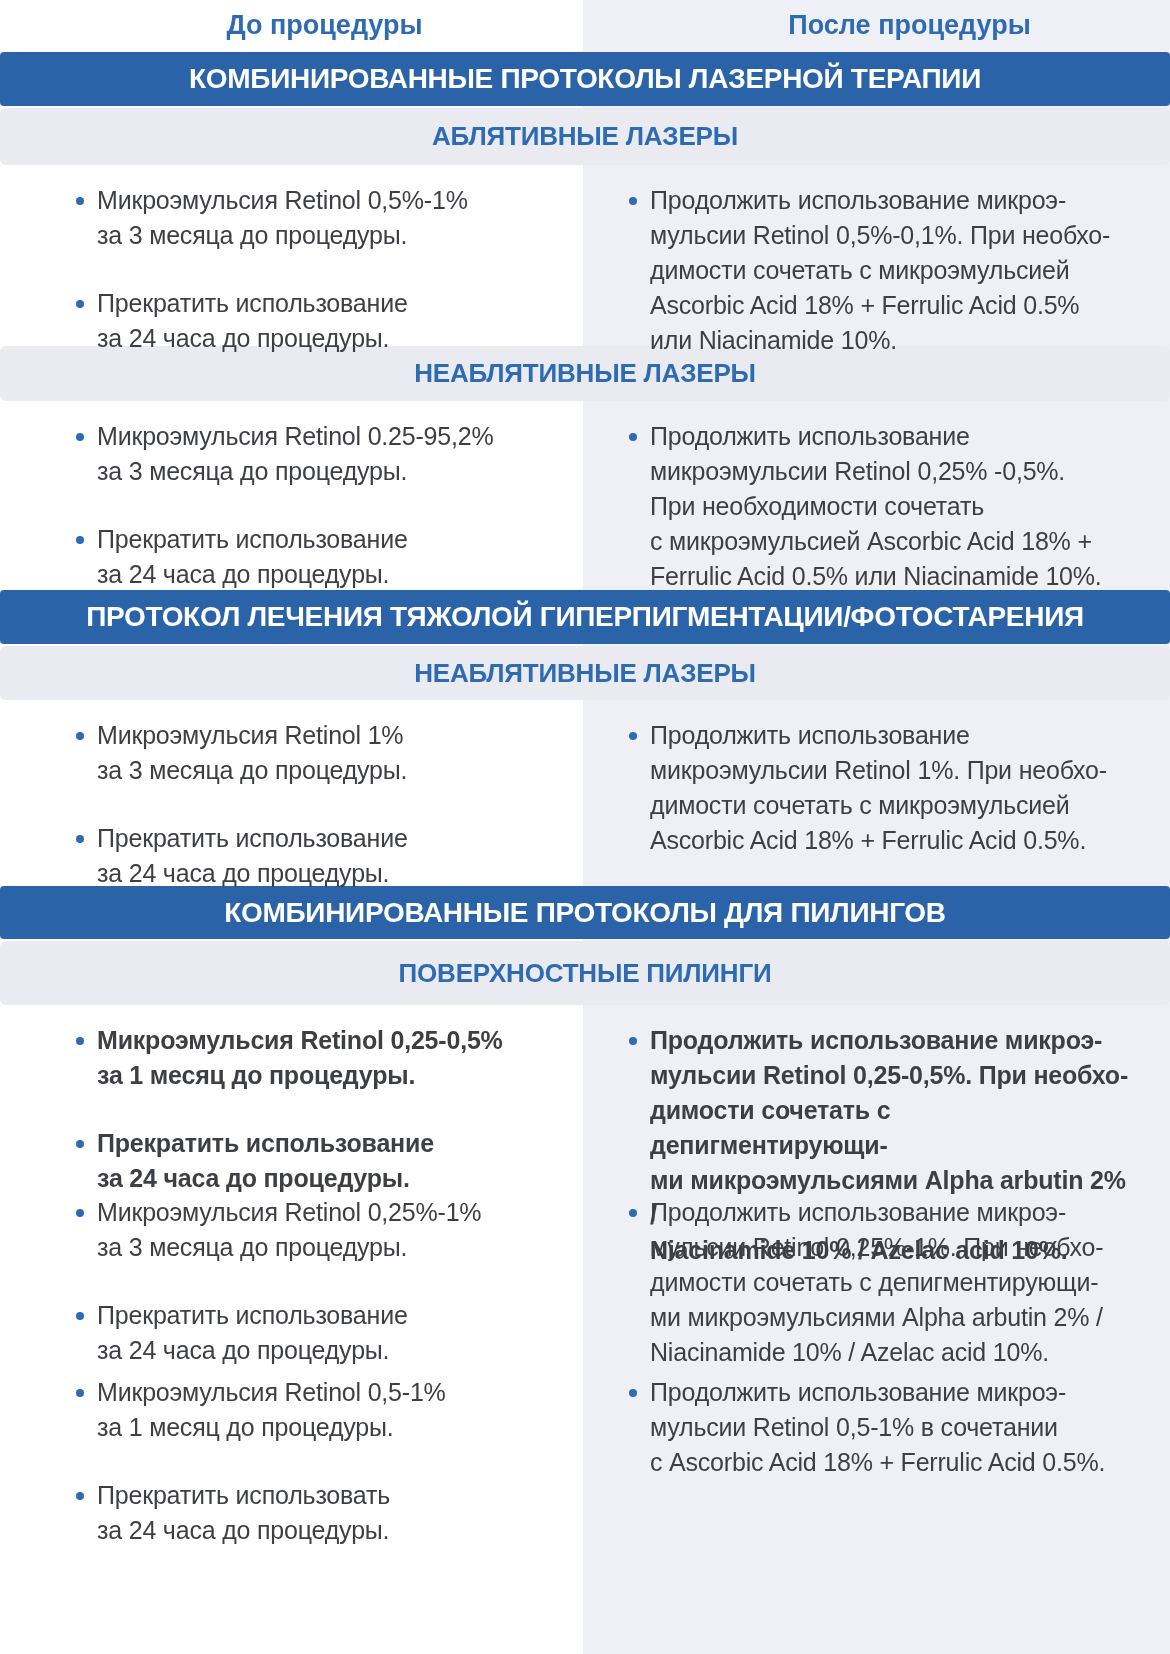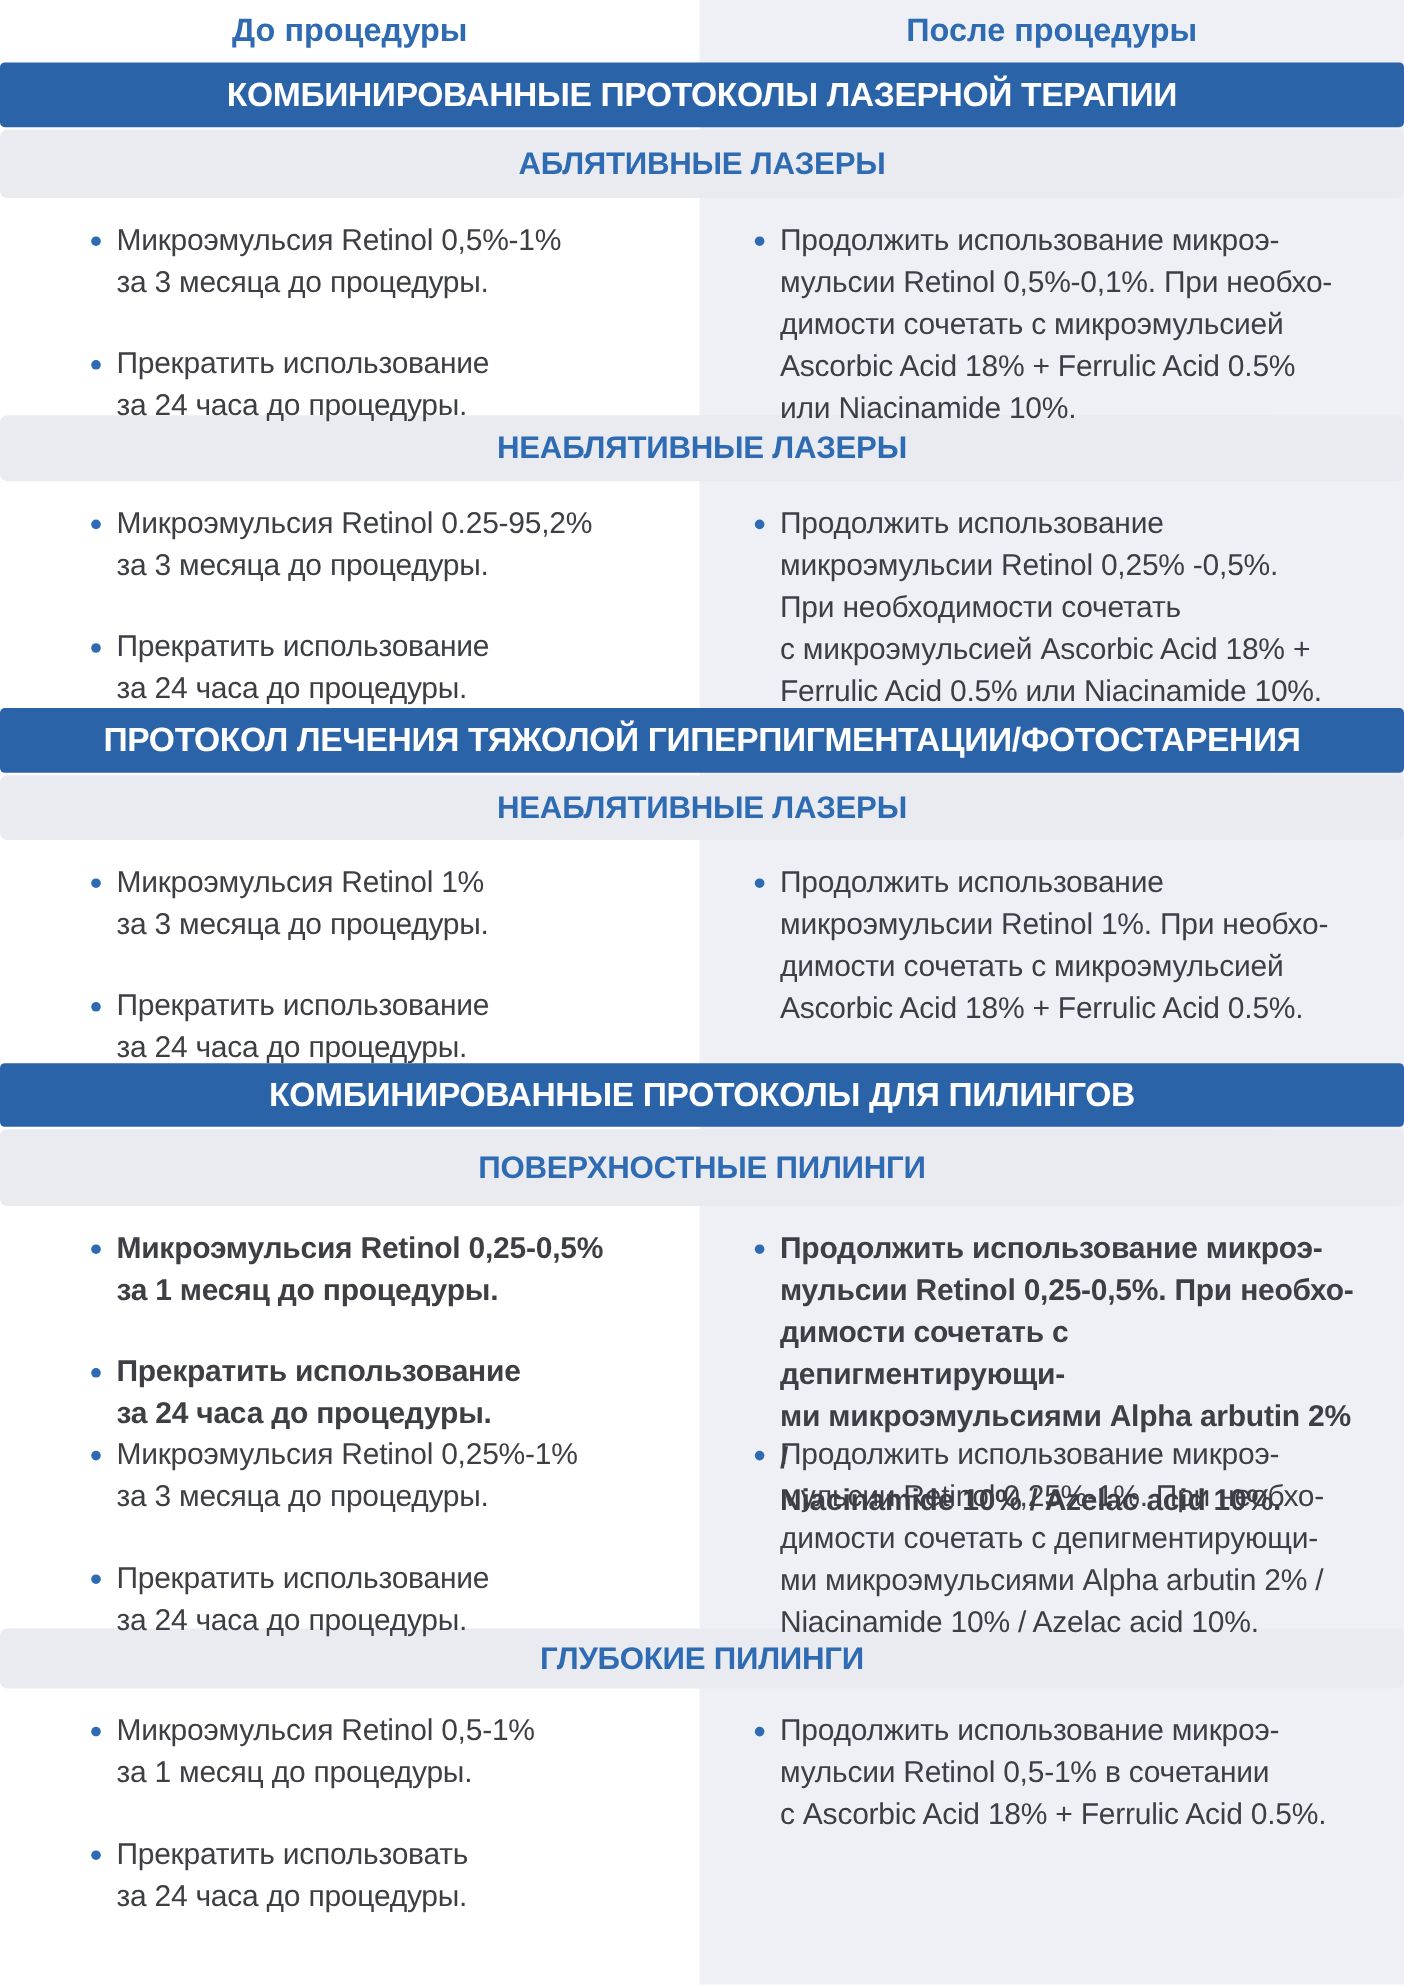--- a/index.html
+++ b/index.html
@@ -11,21 +11,21 @@
     overflow:hidden;
   }
   .right-col-bg{
     position:absolute;top:0;left:583px;width:587px;height:1654px;
     background:#eef0f6;z-index:0;
   }
   .stack{position:relative;z-index:1;}
   .row{box-sizing:border-box;}
 
   
-  .header-row{height:50px;display:flex;}
+  .header-row{height:50px;display:flex;margin-left:33px;}
   .col-label{
     flex:0 0 auto;display:flex;align-items:center;justify-content:center;
     color:#2e6bb2;font-weight:bold;font-size:27px;
   }
   .col-label.left{width:583px;}
   .col-label.right{width:587px;}
 
   
   .band-row{padding:2px 0;}
   .band-row.h58{height:58px;}
@@ -213,21 +213,20 @@
           <span class="dot"></span>
           <span class="btext">Продолжить использование микроэ-
 мульсии Retinol 0,25%-1%. При необхо-
 димости сочетать с депигментирующи-
 ми микроэмульсиями Alpha arbutin 2% /
 Niacinamide 10% / Azelac acid 10%.</span>
         </div>
       </div>
     </div>
 
-    <div class="row subheader sh50">ГЛУБОКИЕ ПИЛИНГИ</div>
     <div class="row content-row c182">
       <div class="cell left">
         <div class="bullet">
           <span class="dot"></span>
           <span class="btext">Микроэмульсия Retinol 0,5-1%
 за 1 месяц до процедуры.</span>
         </div>
         <div class="bullet">
           <span class="dot"></span>
           <span class="btext">Прекратить использовать

